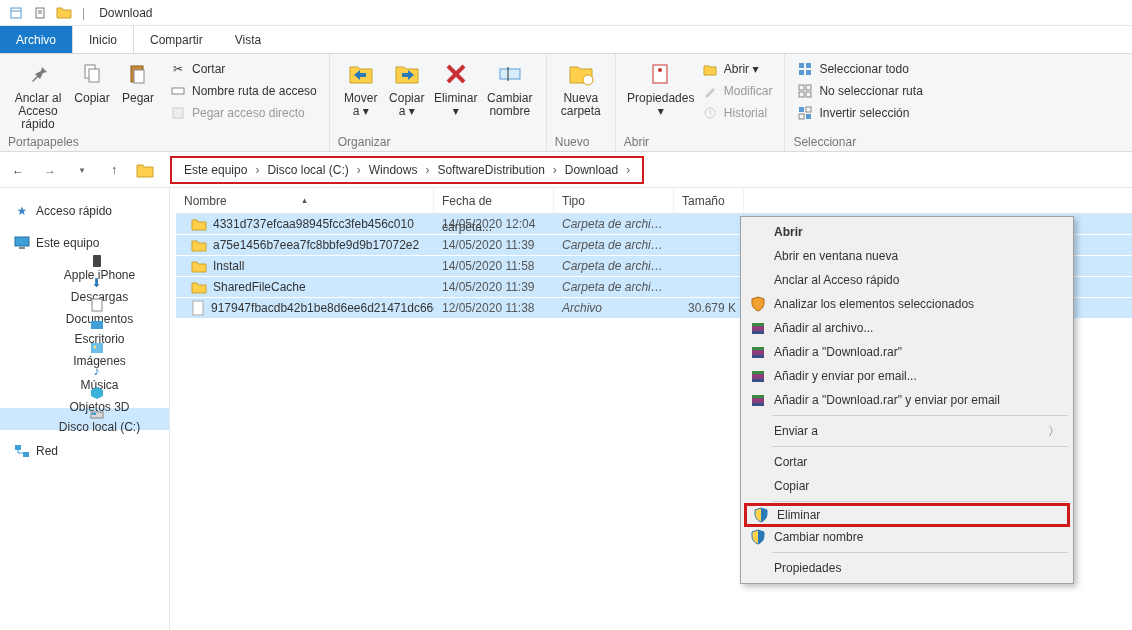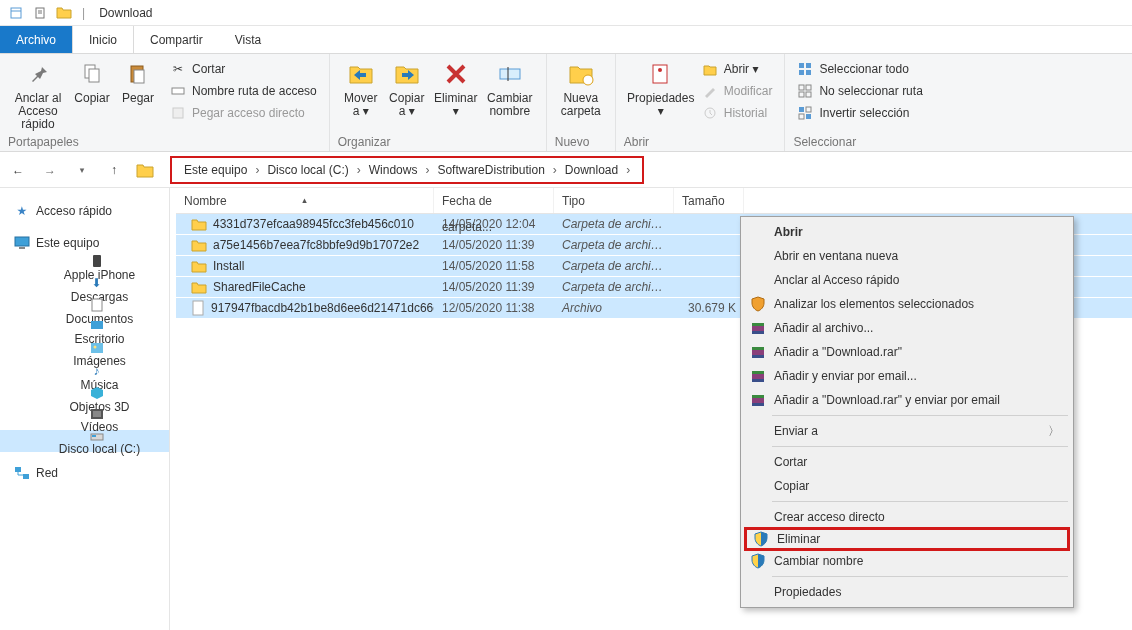--- a/index.html
+++ b/index.html
@@ -381,29 +381,20 @@
         <span>Música</span>
       </div>
     <div class="sb-item sub">
         <span class="ic">
           <svg width="14" height="14">
             <path d="M7 1l6 3v6l-6 3-6-3V4z" fill="#39b1d8"></path>
           </svg>
         </span>
         <span>Objetos 3D</span>
       </div>
-    <div class="sb-item sub">
-        <span class="ic">
-          <svg width="14" height="12">
-            <rect x="1" y="1" width="12" height="10" fill="#555"></rect>
-            <rect x="3" y="3" width="8" height="6" fill="#888"></rect>
-          </svg>
-        </span>
-        <span>Vídeos</span>
-      </div>
     <div class="sb-item sub hl">
         <span class="ic">
           <svg width="14" height="12">
             <rect x="1" y="4" width="12" height="6" fill="#d8d8d8" stroke="#888"></rect>
             <rect x="2" y="5" width="4" height="2" fill="#3fa0d8"></rect>
           </svg>
         </span>
         <span>Disco local (C:)</span>
       </div>
     <div class="sb-spacer"></div>
@@ -560,23 +551,20 @@
       <span class="cm-arr">〉</span>
     </div>
   <div class="cm-sep"></div>
   <div class="cm-item">
       <span>Cortar</span>
     </div>
   <div class="cm-item">
       <span>Copiar</span>
     </div>
   <div class="cm-sep"></div>
-  <div class="cm-item">
-      <span>Crear acceso directo</span>
-    </div>
   <div class="cm-item hl-red">
       <span class="ic">
         <svg width="16" height="16">
           <path d="M8 1l6 2v4c0 4-3 7-6 8-3-1-6-4-6-8V3z" fill="#ffd24a" stroke="#2a7ab9"></path>
           <path d="M8 1l6 2v4c0 4-3 7-6 8z" fill="#2a7ab9"></path>
         </svg>
       </span>
       <span>Eliminar</span>
     </div>
   <div class="cm-item">

